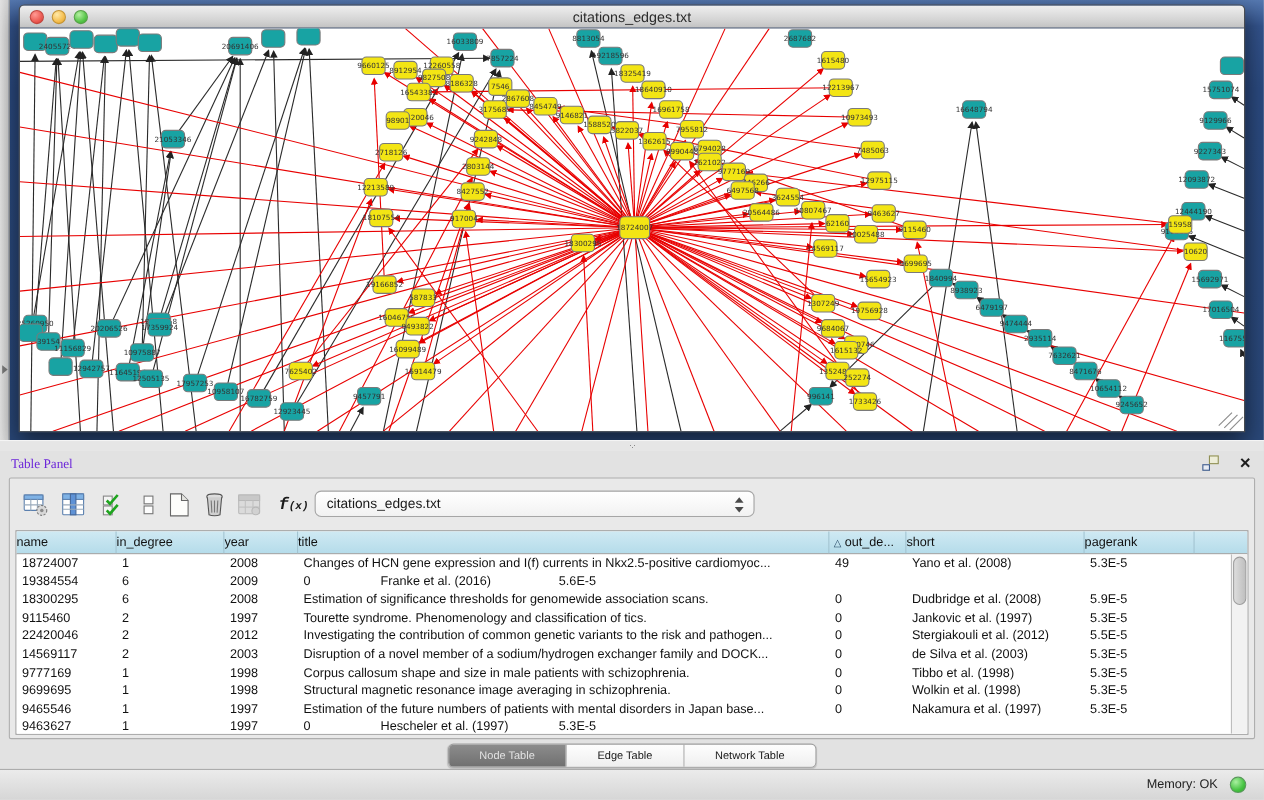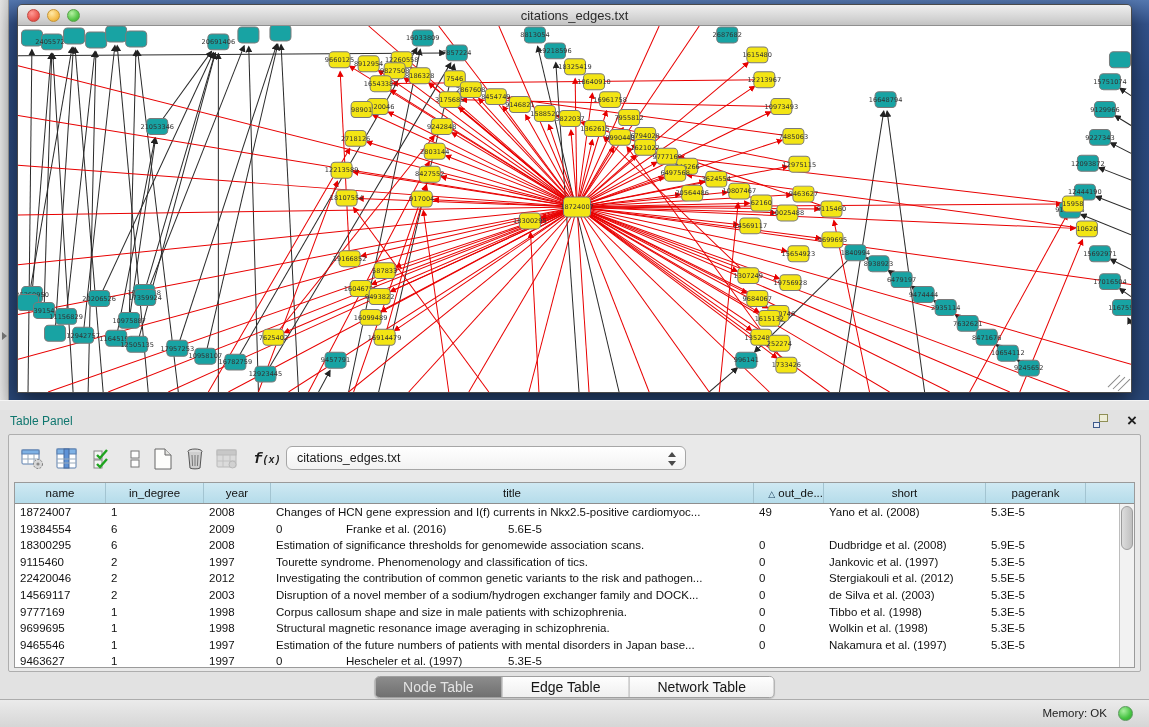--- a/index.html
+++ b/index.html
@@ -30,21 +30,21 @@
   
   .h-splitter { position:absolute; left:0; top:400px; width:1149px; height:10px; background:#E6E6E6; border-top:1px solid #F5F5F5;}
   .grip { position:absolute; left:571px; top:3px; width:10px; height:4px;
     background:radial-gradient(circle 1px at 2px 1px,#8a8a8a 55%,transparent 60%),
                radial-gradient(circle 1px at 6px 1px,#8a8a8a 55%,transparent 60%),
                radial-gradient(circle 1px at 4px 3px,#8a8a8a 55%,transparent 60%); }
 
   
   .table-panel { position:absolute; left:0; top:410px; width:1149px; height:289px; background:#E2E2E2; }
   .panel-titlebar { height:22px; position:relative; }
-  .panel-title { position:absolute; left:10px; top:4px; font-size:12px; color:#0f766e; }
+  .panel-title { position:absolute; left:10px; top:4px; font-size:12px; color:#6d28d9;font-family:Liberation Serif, serif; }
   .float-btn { position:absolute; right:40px; top:4px; width:16px; height:14px; cursor:default;}
   .float-btn .sq-back { position:absolute; right:1px; top:0; width:9px; height:8px; border:1.6px solid #8F8F55; background:#EDEDD8;}
   .float-btn .sq-front{ position:absolute; left:0px; bottom:0; width:7px; height:6px; border:1.6px solid #3D5A8A; background:#E8ECF4;}
   .close-btn { position:absolute; right:12px; top:0px; font-size:17px; font-weight:bold; color:#1E1E1E; line-height:22px;}
 
   .panel-body { position:absolute; left:8px; right:8px; top:24px; height:238px;
     background:#E9E9E9; border:1px solid #AEAEAE; border-radius:2px; }
 
   .toolbar { position:absolute; left:0; top:0; right:0; height:47px; }
   .tool-btn { position:absolute; top:11px; width:26px; height:26px; background:none; border:none; }
@@ -55,38 +55,38 @@
     background:linear-gradient(180deg,#FFFFFF,#F2F2F2); border:1px solid #A6A6A6; border-radius:6px;
     font-size:12.5px; color:#1a1a1a; text-align:left; padding-left:10px; line-height:22px; }
   .updown { position:absolute; right:9px; top:4px; width:8px; height:16px; }
   .updown i { position:absolute; left:0; width:0; height:0; border-left:4px solid transparent; border-right:4px solid transparent; }
   .updown .up { top:1px; border-bottom:5px solid #4a4a4a; }
   .updown .dn { bottom:1px; border-top:5px solid #4a4a4a; }
 
   .table-wrap { position:absolute; left:5px; right:5px; top:47px; bottom:3px;
     background:#FFFFFF; border:1px solid #9A9A9A; overflow:hidden; }
   .thead { display:flex; height:21px; background:linear-gradient(180deg,#CFE9F3,#B5DCEA); border-bottom:1px solid #8E8E8E; }
-  .th { font-size:11.5px; color:#111; text-align:center; line-height:20px;
+  .th { font-size:11.5px; color:#111; text-align:left; line-height:20px;
     border-right:1px solid #A3C4D1; overflow:hidden; white-space:nowrap; }
-  .th.sorted { text-align:right; padding-left:4px; }
+  .th.sorted { text-align:left; padding-left:4px; }
   .sort-tri { font-size:9px; color:#1a3c5a; margin-right:3px; }
   .c0{width:91px}.c1{width:98px}.c2{width:67px}.c3{width:483px}.c4{width:70px}.c5{width:162px}.c6{width:100px}
   .tbody .tr { display:flex; height:16.6px; background:#FFFFFF; }
   .td { font-size:11.5px; color:#111; line-height:16.6px; padding-left:5px;
     overflow:hidden; white-space:nowrap; text-overflow:ellipsis; }
   .vscroll { position:absolute; right:0; top:21px; bottom:0; width:15px;
     background:#F2F2F2; border-left:1px solid #BDBDBD; }
   .vthumb { position:absolute; left:1px; right:1px; top:2px; height:44px; border-radius:7px;
     background:linear-gradient(90deg,#DDDDDD,#BFBFBF); border:1px solid #9C9C9C; }
 
   
   .tabs { position:absolute; left:50%; transform:translateX(-50%); top:266px; height:22px;
     display:flex; border:1px solid #9F9F9F; border-radius:5px; overflow:hidden;
     box-shadow:0 1px 1px rgba(0,0,0,.15); }
-  .tab { font-size:14px; padding:0 28px; line-height:21px; background:linear-gradient(180deg,#FEFEFE,#EFEFEF);
+  .tab { font-size:10px; padding:0 28px; line-height:21px; background:linear-gradient(180deg,#FEFEFE,#EFEFEF);
     color:#161616; border:none; border-left:1px solid #B9B9B9; }
   .tab:first-child { border-left:none; }
   .tab.selected { background:linear-gradient(180deg,#8C8C8C,#707070); color:#E3E3E3; }
 
   
   .status-bar { position:absolute; left:0; top:699px; width:1149px; height:28px;
     background:linear-gradient(180deg,#EBEBEB,#D6D6D6); border-top:1px solid #ACACAC; }
   .mem-label { position:absolute; right:42px; top:7px; font-size:11.5px; color:#222; }
   .mem-dot { position:absolute; right:16px; top:6px; width:15px; height:15px; border-radius:50%;
     background:radial-gradient(circle at 35% 30%,#A9F0A0,#46C342 60%,#2FA42C); border:1px solid #59985B; }

